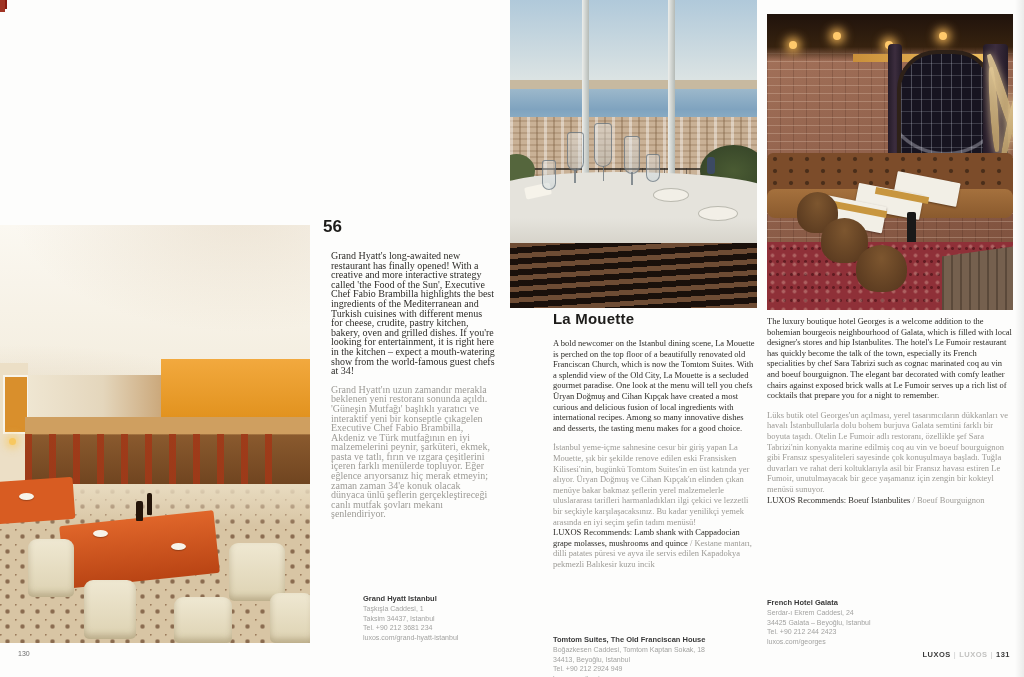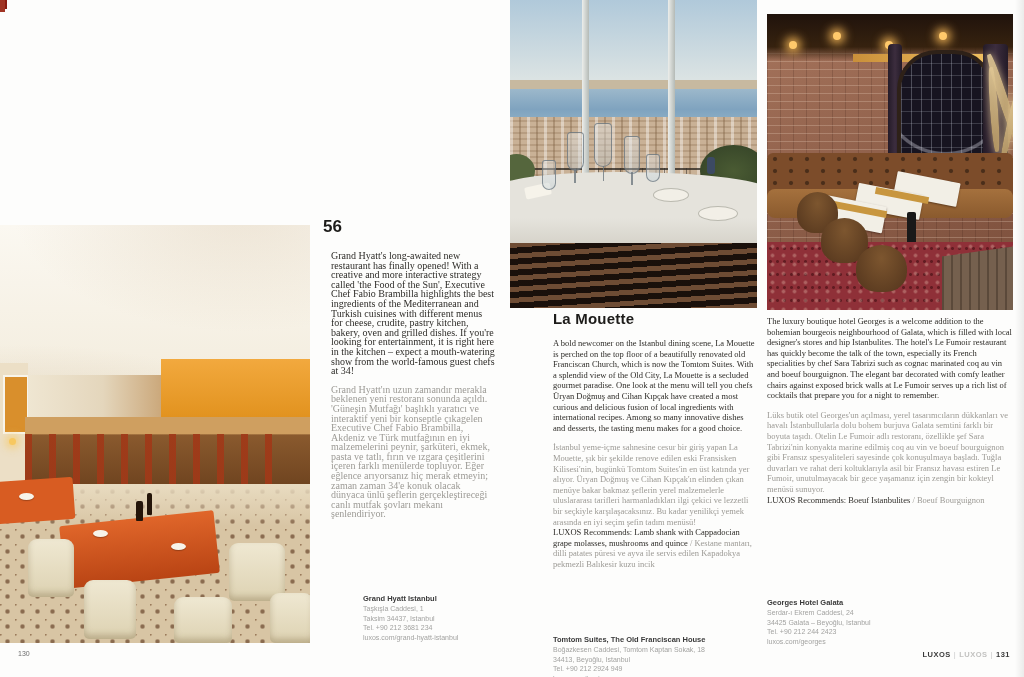--- a/index.html
+++ b/index.html
@@ -224,21 +224,21 @@
 
   <div class="abs address" style="left:553px;top:591px;width:210px;margin-top:44px;">
     <div class="v-name">Tomtom Suites, The Old Franciscan House</div>
     <div class="v-line">Boğazkesen Caddesi, Tomtom Kaptan Sokak, 18</div>
     <div class="v-line">34413, Beyoğlu, Istanbul</div>
     <div class="v-line">Tel. +90 212 2924 949</div>
     <div class="v-line">luxos.com/tomtom</div>
   </div>
 
   <div class="abs address" style="left:767px;top:598px;width:210px;">
-    <div class="v-name">Georges Hotel Galata</div>
+    <div class="v-name">French Hotel Galata</div>
     <div class="v-line">Serdar-ı Ekrem Caddesi, 24</div>
     <div class="v-line">34425 Galata – Beyoğlu, Istanbul</div>
     <div class="v-line">Tel. +90 212 244 2423</div>
     <div class="v-line">luxos.com/georges</div>
   </div>
 
   <div class="abs footer-left">130</div>
   <div class="abs footer-right">
     <span class="f-brand">LUXOS</span><span class="f-sep">|</span><span class="f-section">LUXOS</span><span class="f-sep">|</span><span class="f-page">131</span>
   </div>

